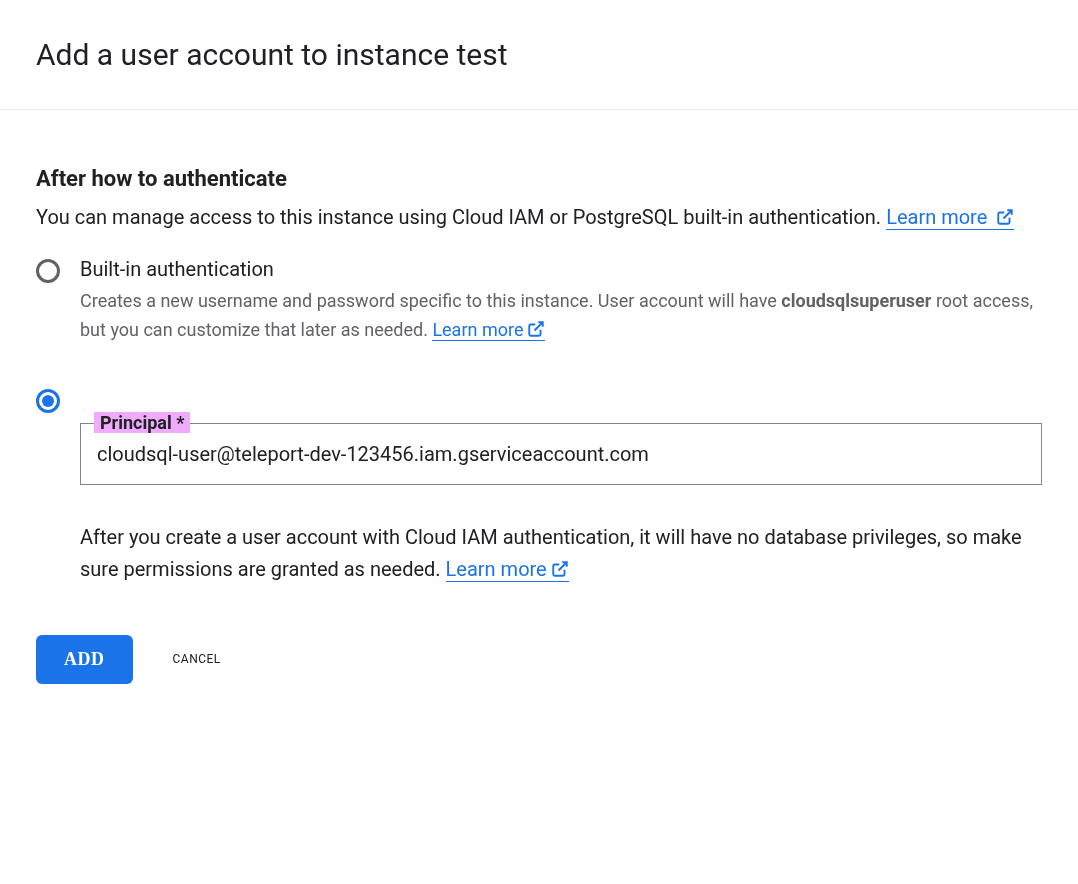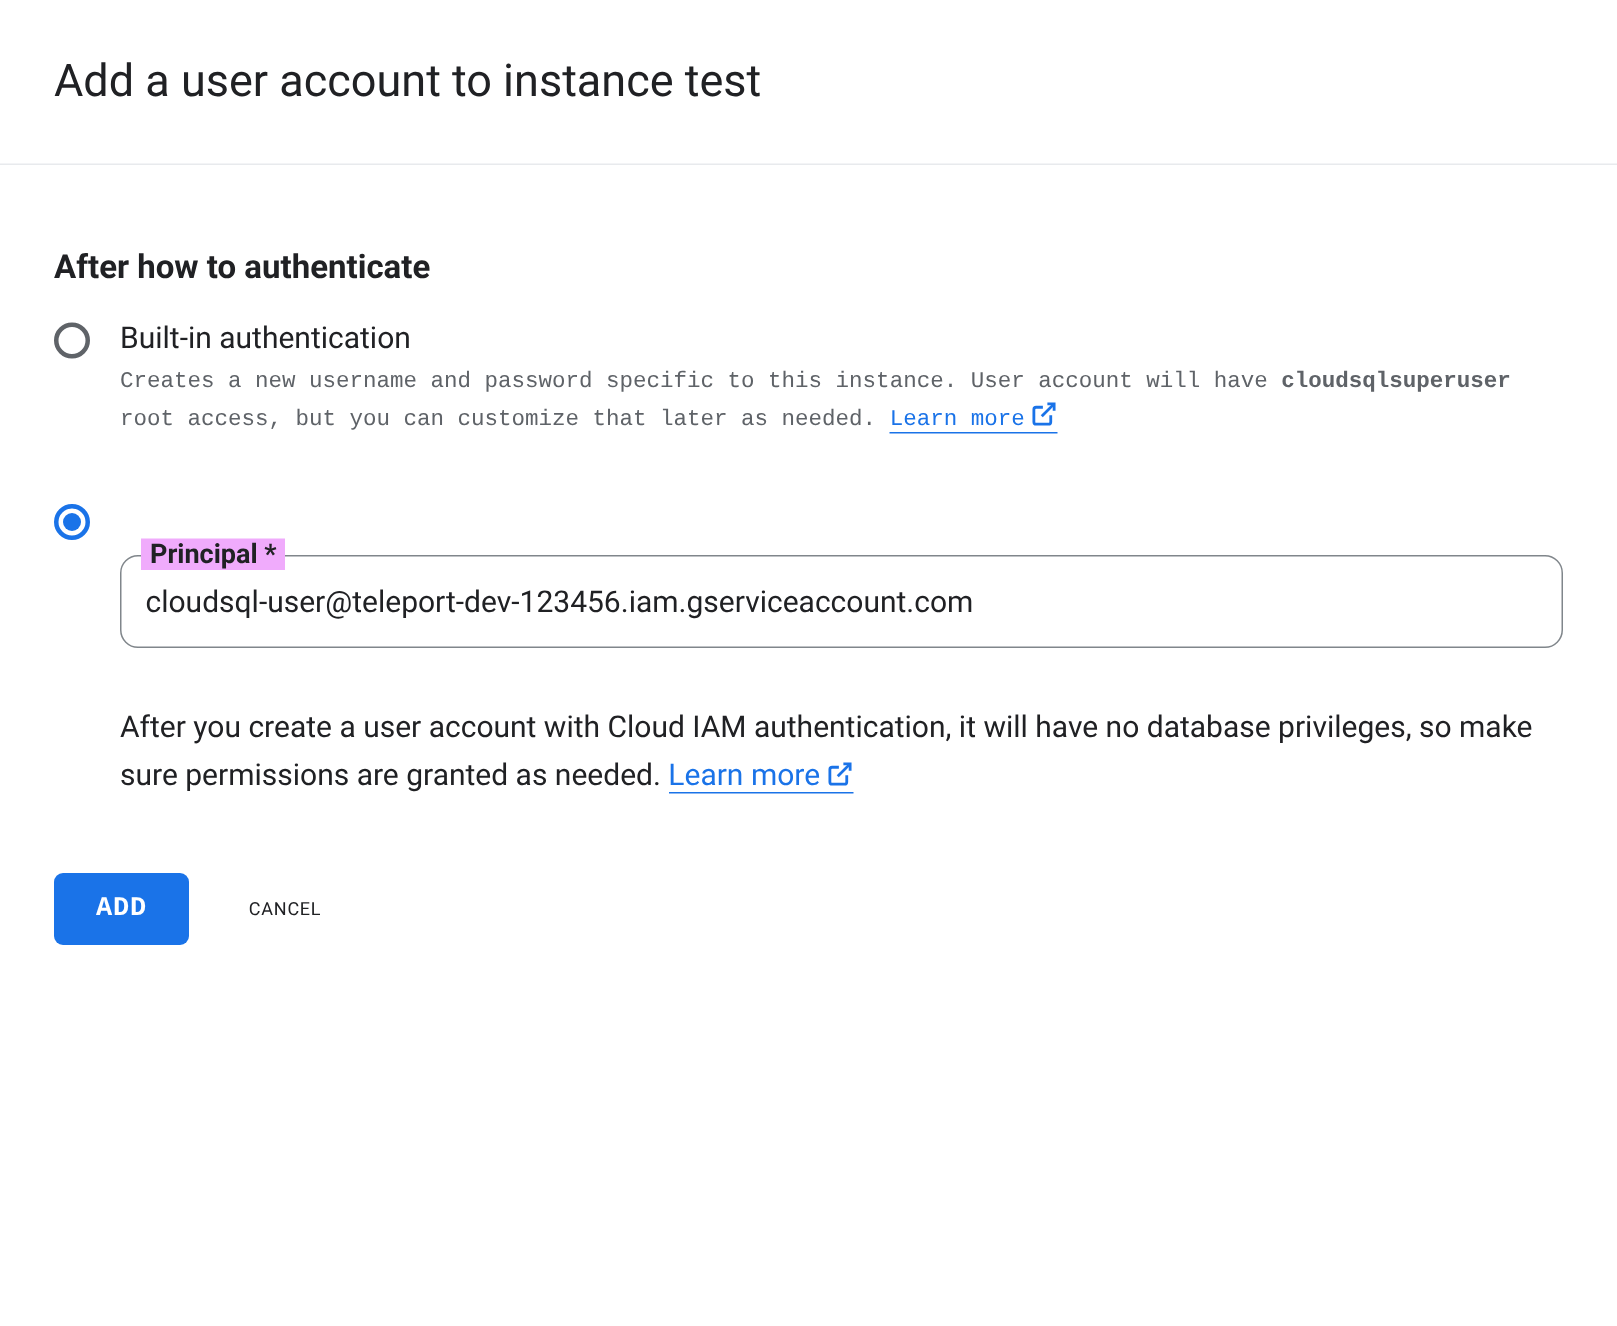--- a/index.html
+++ b/index.html
@@ -85,25 +85,24 @@
     .option-body {
       flex: 1;
     }
     .option-title {
       font-size: 20px;
       font-weight: 400;
       color: #202124;
       margin-bottom: 6px;
     }
     .option-desc {
-      font-size: 15px;
+      font-size: 18px;
       font-weight: 400;
       color: #5f6368;
       line-height: 1.6;
-      font-family: Liberation Mono, monospace;
     }
     .bold-inline {
       font-weight: 700;
       color: #5f6368;
     }
     .input-wrapper {
       position: relative;
       margin-top: 36px;
     }
     .input-label {
@@ -114,21 +113,21 @@
       padding: 0 6px;
       font-size: 18px;
       font-weight: 700;
       color: #202124;
     }
     .text-input {
       width: 100%;
       padding: 18px 16px;
       font-size: 20px;
       border: 1px solid #80868b;
-      border-radius: 12px;
+      border-radius: 0;
       color: #202124;
       font-family: inherit;
     }
     .helper-text {
       margin-top: 36px;
       font-size: 20px;
       color: #202124;
       line-height: 1.6;
     }
     .actions {
@@ -140,21 +139,21 @@
     .btn-primary {
       background: #1a73e8;
       color: #fff;
       border: none;
       padding: 14px 28px;
       font-size: 18px;
       font-weight: 600;
       border-radius: 6px;
       cursor: pointer;
       letter-spacing: 0.5px;
-      font-family: Liberation Mono, monospace;
+      font-family: Liberation Serif, serif;
     }
     .btn-secondary {
       background: none;
       border: none;
       color: #202124;
       font-size: 12px;
       font-weight: 400;
       cursor: pointer;
       letter-spacing: 0.5px;
       font-family: inherit;
@@ -164,20 +163,33 @@
 <body>
 
 <div class="header">
   <h1>Add a user account to instance test</h1>
 </div>
 
 <div class="content">
 
   <div>
     <div class="section-title">After how to authenticate</div>
+    <div class="section-desc">
+      <span>You can manage access to this instance using Cloud IAM or PostgreSQL built-in authentication.</span>
+      <a class="link">
+        <span>Learn more</span>
+        <span class="external-icon">
+          <svg width="18" height="18" viewBox="0 0 24 24" fill="none" stroke="#1a73e8" stroke-width="2.5">
+            <path d="M18 13v6a2 2 0 0 1-2 2H5a2 2 0 0 1-2-2V8a2 2 0 0 1 2-2h6"></path>
+            <polyline points="15 3 21 3 21 9"></polyline>
+            <line x1="10" y1="14" x2="21" y2="3"></line>
+          </svg>
+        </span>
+      </a>
+    </div>
   </div>
 
   <div class="options">
 
     <div class="option">
       <div class="radio"></div>
       <div class="option-body">
         <div class="option-title">Built-in authentication</div>
         <div class="option-desc">
           <span>Creates a new username and password specific to this instance. User account will have </span><span class="bold-inline">cloudsqlsuperuser</span><span> root access, but you can customize that later as needed. </span><a class="link"><span>Learn more</span><span class="external-icon"><svg width="18" height="18" viewBox="0 0 24 24" fill="none" stroke="#1a73e8" stroke-width="2.5">

